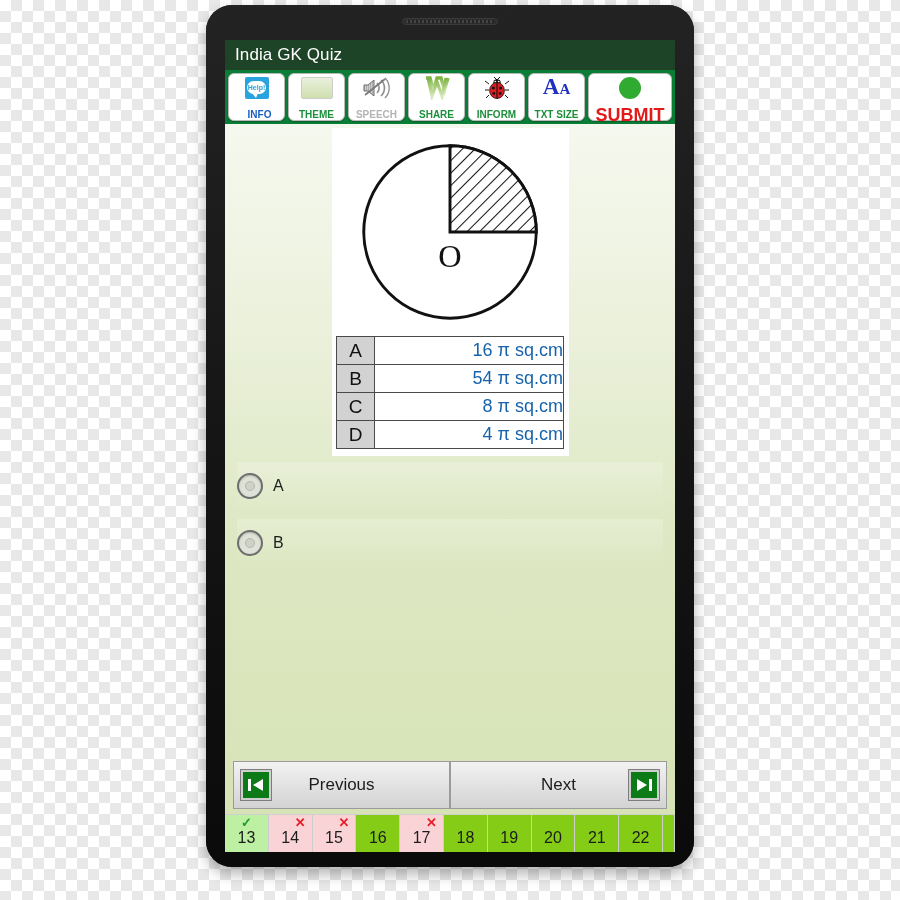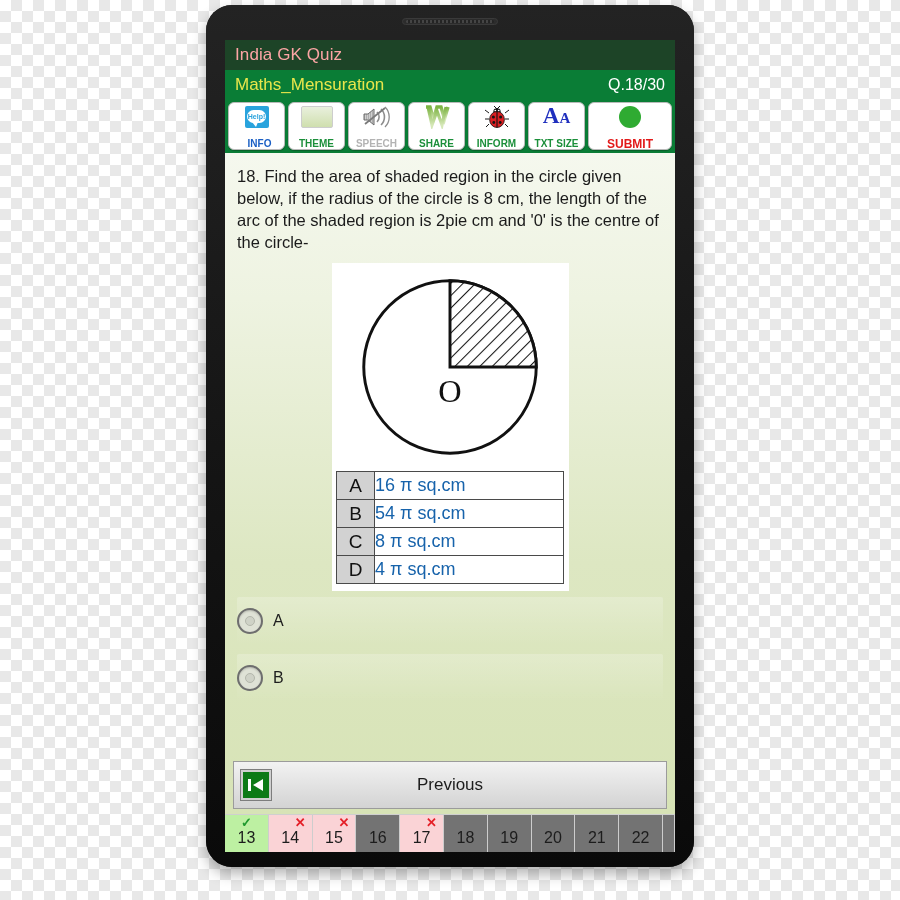--- a/index.html
+++ b/index.html
@@ -70,21 +70,21 @@
     overflow: hidden;
     z-index: 3;
     display: flex;
     flex-direction: column;
   }
 
   
   .appbar {
     height: 30px;
     background: #1d4427;
-    color: #fca5a5;
+    color: #ffffff;
     font-size: 17px;
     display: flex;
     align-items: center;
     padding-left: 10px;
     letter-spacing: .1px;
     flex: 0 0 auto;
   }
   .subbar {
     height: 29px;
     background: #0a7d36;
@@ -128,21 +128,21 @@
   }
   .tbtn .gfx {
     height: 26px;
     display: flex;
     align-items: center;
     justify-content: center;
   }
   .lbl.green { color: #1b8f3a; }
   .lbl.blue  { color: #1a5fc4; margin-left: 6px; }
   .lbl.grey  { color: #b3b3b3; }
-  .lbl.red   { color: #e21a1a; font-size: 12px; }
+  .lbl.red   { color: #e21a1a; font-size: 18px; }
 
   
   .help-sq{
     width:24px;height:22px;background:#29a3dd;border-radius:2px;
     display:flex;align-items:center;justify-content:center;position:relative;
   }
   .help-sq .bub{
     width:19px;height:13px;border-radius:8px;background:#ffffff;
     color:#29a3dd;font-size:7px;font-weight:bold;
     display:flex;align-items:center;justify-content:center;
@@ -195,21 +195,21 @@
   }
   #opts td { border: 1px solid #4a4a4a; height: 28px; }
   #opts td.key {
     width: 38px;
     background: #d2d2d2;
     text-align: center;
     font-size: 19px;
     color: #111;
   }
   #opts td.val {
-    text-align: left;
+    text-align: right;
     font-size: 18px;
     color: #1763ab;
     background: #ffffff;
   }
 
   
   #answers { padding: 6px 12px 0 12px; }
   .arow {
     display: flex;
     align-items: center;
@@ -275,21 +275,21 @@
   .qcell {
     flex: 1 1 0;
     border-right: 1px solid #cdcdcd;
     position: relative;
     display: flex;
     align-items: flex-end;
     justify-content: center;
     padding-bottom: 5px;
     font-size: 16px;
     color: #1c1c1c;
-    background: #737373;
+    background: #84cc16;
   }
   .qcell.correct { background: #bdf0a2; }
   .qcell.wrong   { background: #fad3d6; }
   .qcell .mark {
     position: absolute;
     top: 1px;
     font-size: 13px;
     font-weight: bold;
     line-height: 13px;
   }
@@ -305,24 +305,20 @@
   <div id="speaker">
     <div class="holes"></div>
   </div>
 
   <div id="screen">
 
     <div class="appbar">
       <span>India GK Quiz</span>
     </div>
 
-    <div class="subbar">
-      <span class="topic">Maths_Mensuration</span>
-      <span class="qcount">Q.18/30</span>
-    </div>
 
     <div id="toolbar">
 
       <div class="tbtn" id="infoBtn">
         <span class="gfx">
           <span class="help-sq">
             <span class="bub">Help!</span>
             <span class="tail"></span>
           </span>
         </span>
@@ -403,21 +399,20 @@
         <span class="gfx">
           <span class="sub-dot"></span>
         </span>
         <span class="lbl red">SUBMIT</span>
       </div>
 
     </div>
 
     <div id="qpane">
 
-      <div id="qtext">18.  Find the area of shaded region in the circle given below, if the radius of the circle is 8 cm, the length of the arc of the shaded region is 2pie cm and '0' is the centre of the circle-</div>
 
       <div id="card">
 
         <svg id="fig" width="196" height="196" viewBox="0 0 200 200">
           <defs>
             <pattern id="hatch" width="9" height="9" patternTransform="rotate(45)" patternUnits="userSpaceOnUse">
               <rect width="9" height="9" fill="#ffffff"></rect>
               <line x1="0" y1="0" x2="0" y2="9" stroke="#111111" stroke-width="2.1"></line>
             </pattern>
           </defs>
@@ -467,20 +462,29 @@
       <div id="nav">
         <div class="navbtn" id="prevBtn">
           <span class="navicon">
             <svg width="20" height="16" viewBox="0 0 20 16">
               <rect x="2" y="2" width="3" height="12" fill="#ffffff"></rect>
               <path d="M17 2 L17 14 L7 8 Z" fill="#ffffff"></path>
             </svg>
           </span>
           <span>Previous</span>
         </div>
+        <div class="navbtn" id="nextBtn">
+          <span>Next</span>
+          <span class="navicon">
+            <svg width="20" height="16" viewBox="0 0 20 16">
+              <path d="M3 2 L3 14 L13 8 Z" fill="#ffffff"></path>
+              <rect x="15" y="2" width="3" height="12" fill="#ffffff"></rect>
+            </svg>
+          </span>
+        </div>
       </div>
 
     </div>
 
     <div id="strip">
         <div class="qcell correct">
           <span class="mark">✓</span>
           <span>13</span>
         </div>
         <div class="qcell wrong">

